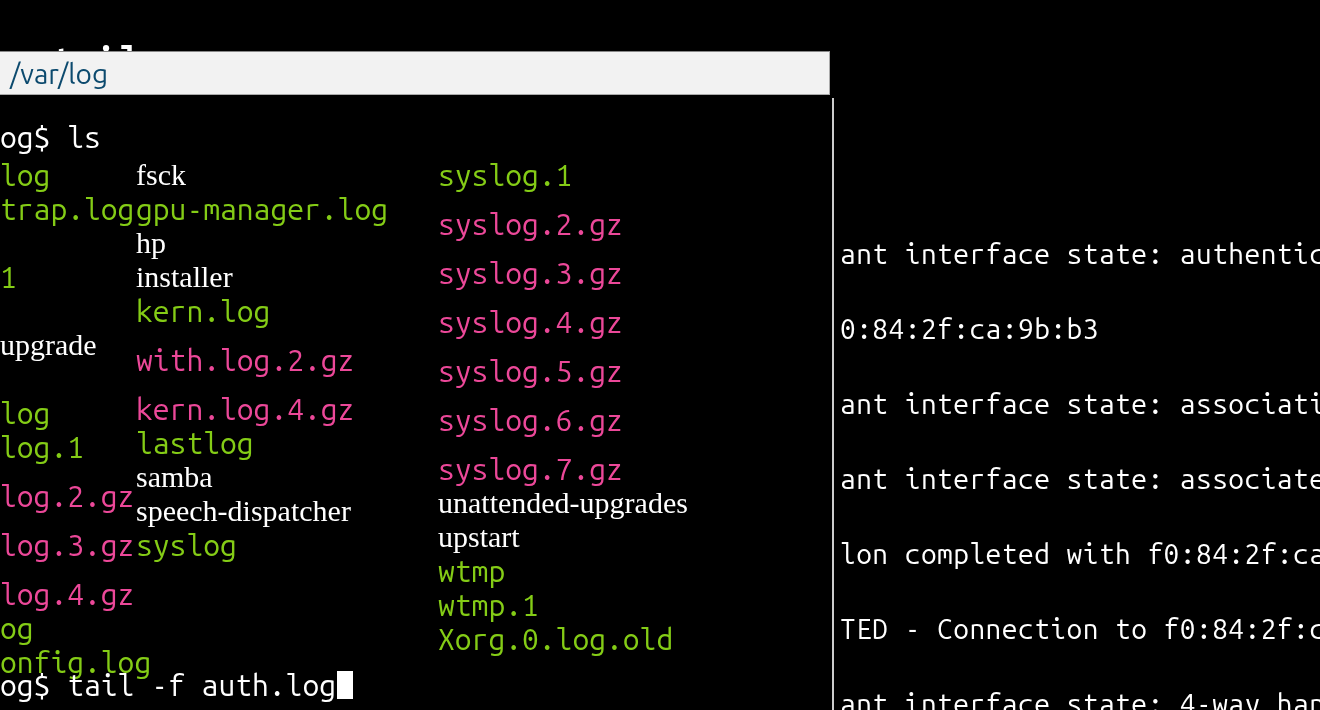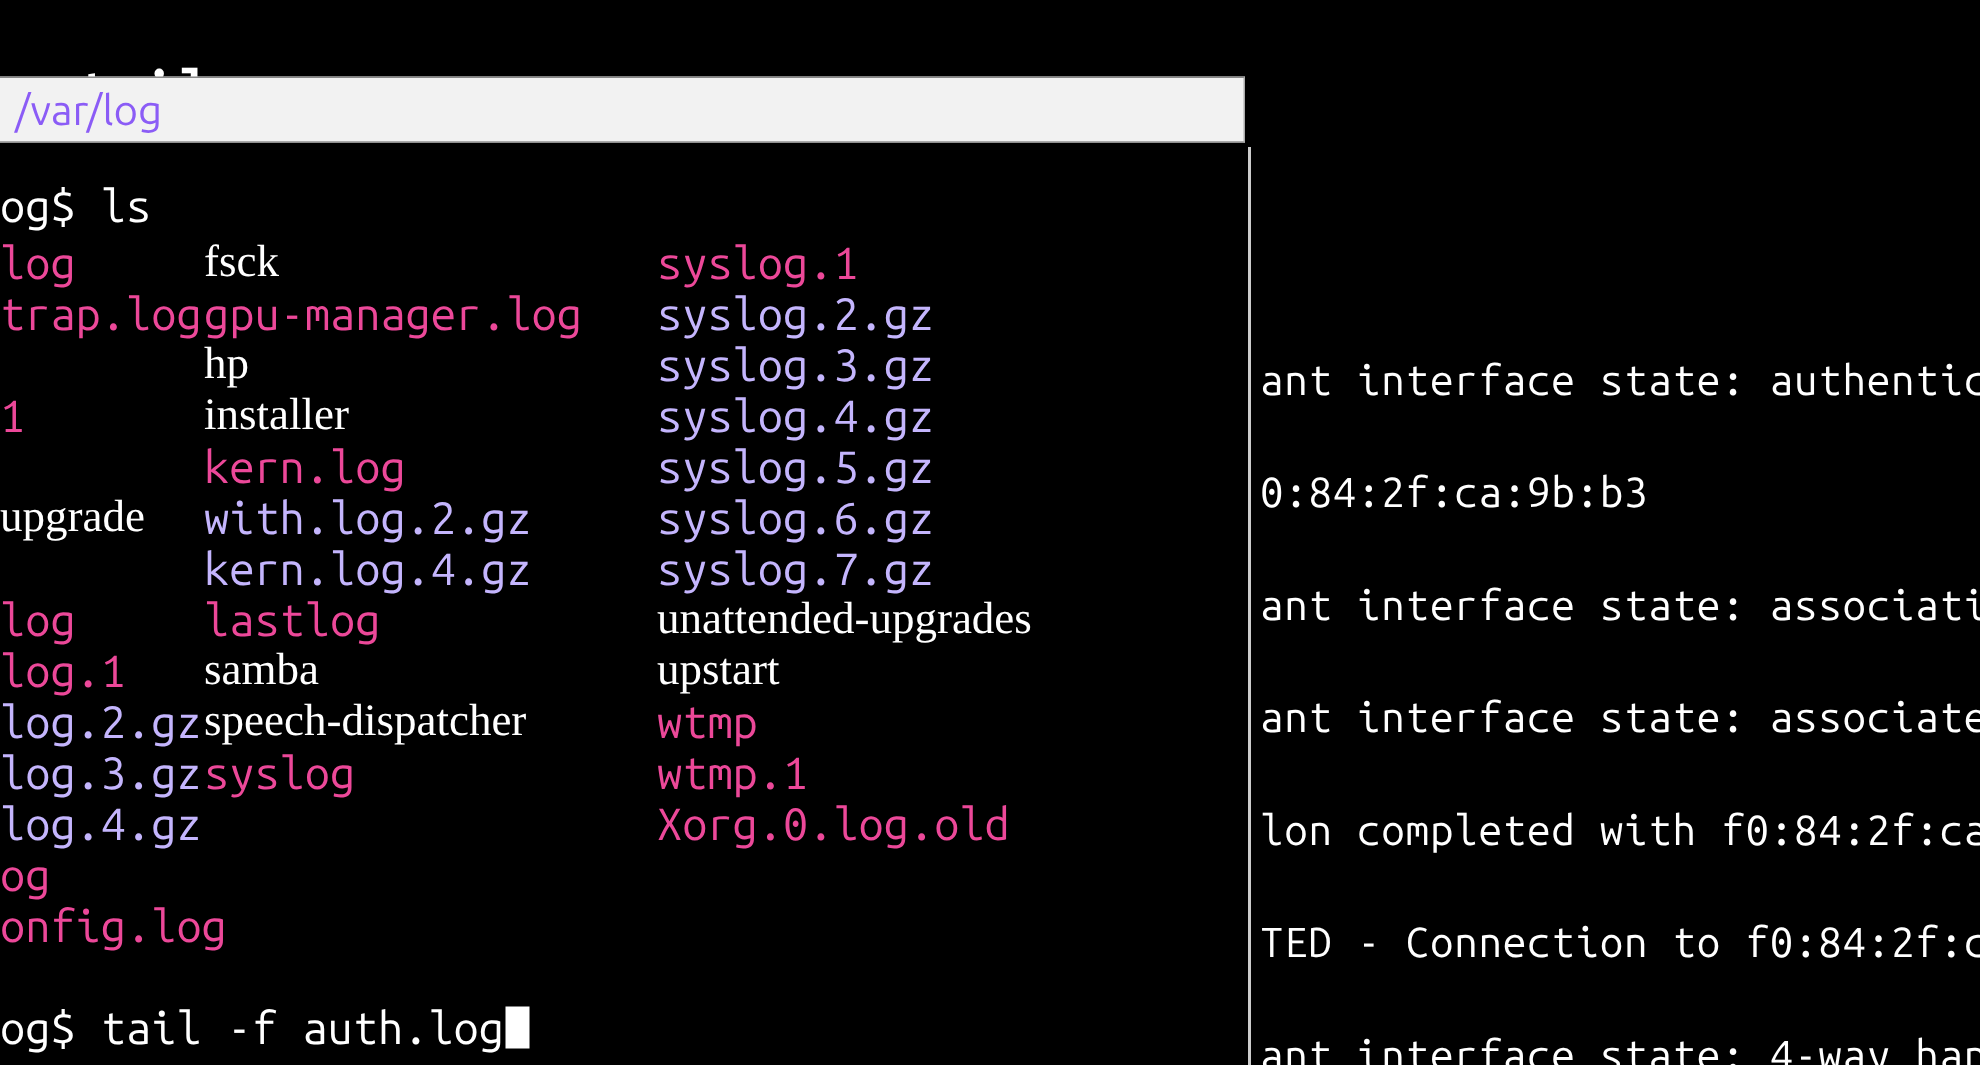--- a/index.html
+++ b/index.html
@@ -56,21 +56,21 @@
     background: #f2f2f2;
     border-top: 1px solid #888;
     border-right: 1px solid #aaa;
     border-bottom: 1px solid #aaa;
     display: flex;
     align-items: center;
     padding-left: 10px;
     box-sizing: border-box;
   }
   .fg-path-text {
-    color: #8b5cf6;
+    color: #0c4a6e;
     font-size: 28px;
     font-family: "Ubuntu", Arial, sans-serif;
   }
   .fg-body {
     position: absolute;
     left: 0;
     top: 88px;
     width: 834px;
     height: 612px;
     background: #000;
@@ -86,22 +86,22 @@
   }
   .col {
     position: absolute;
     top: 60px;
     white-space: nowrap;
   }
   .col1 { left: 0; }
   .col2 { left: 136px; }
   .col3 { left: 438px; }
 
-  .c-white { color: #ec4899; }
-  .c-red   { color: #c4b5fd; }
+  .c-white { color: #84cc16; }
+  .c-red   { color: #ec4899; margin-top: 15px; }
   .c-blue  { color: #ffffff; font-family: Liberation Serif, serif; }
 
   .prompt1 {
     position: absolute;
     top: 22px;
     left: 0;
     color: #fff;
   }
   .prompt2 {
     position: absolute;

